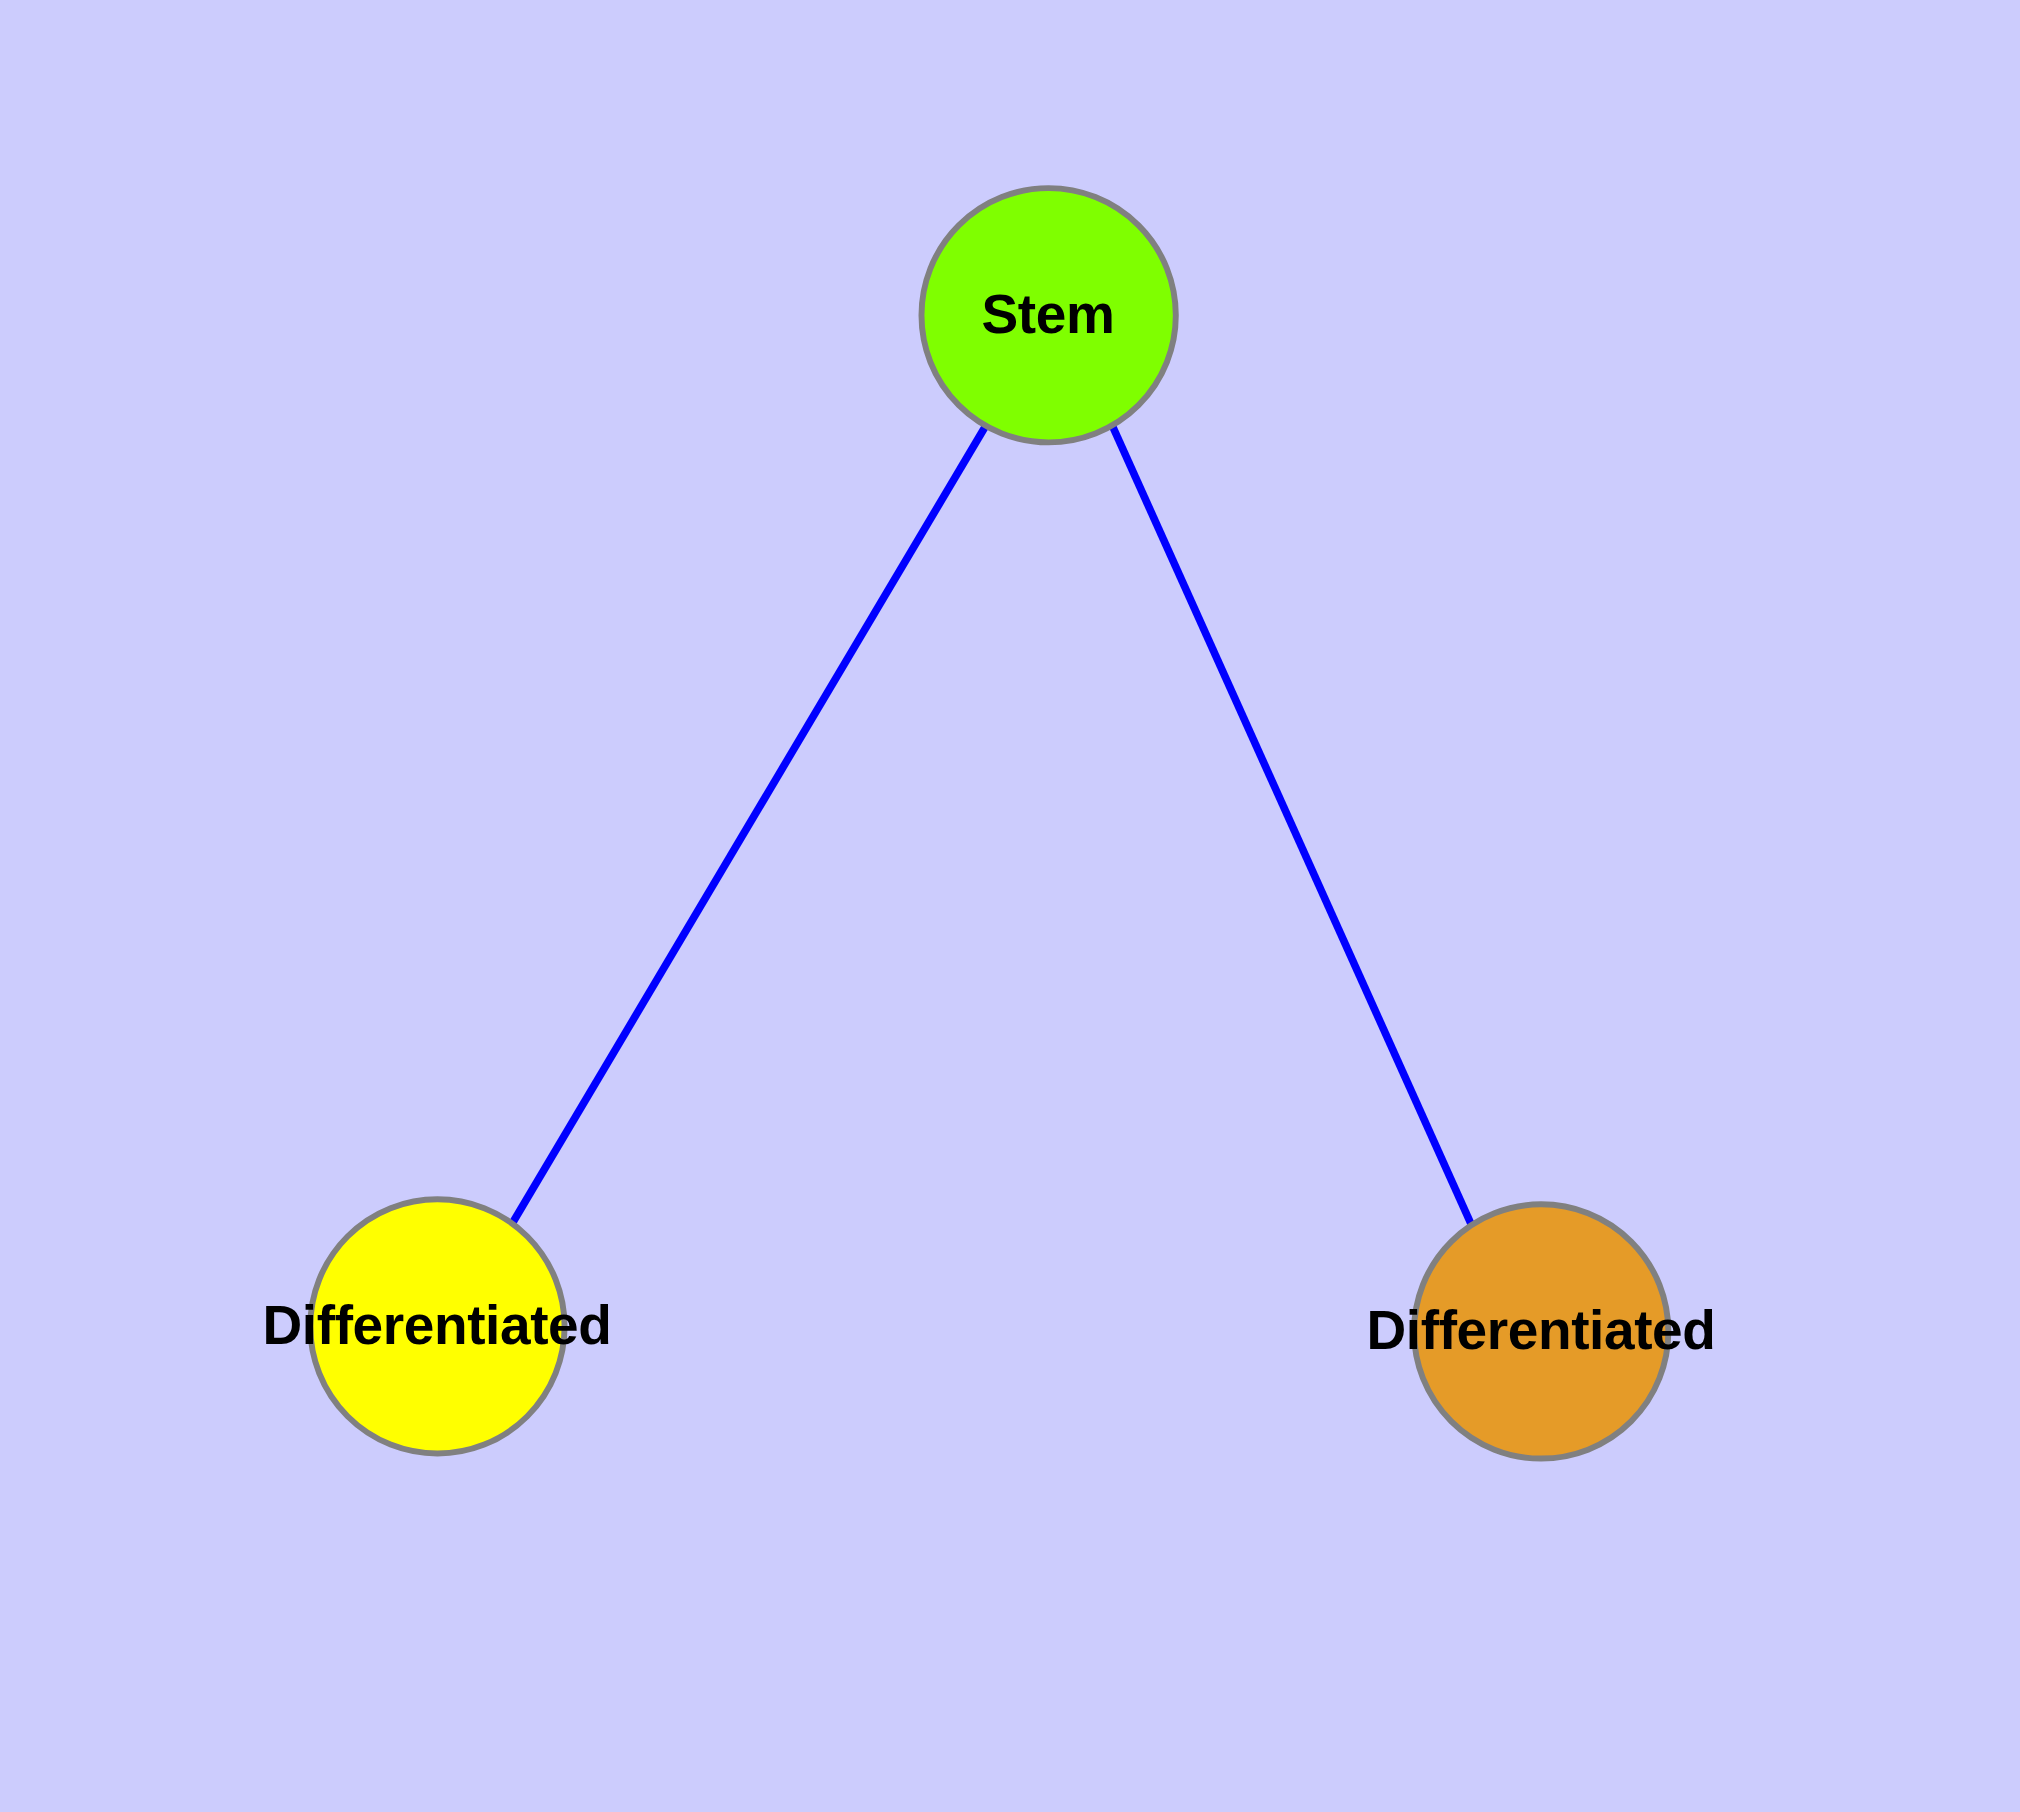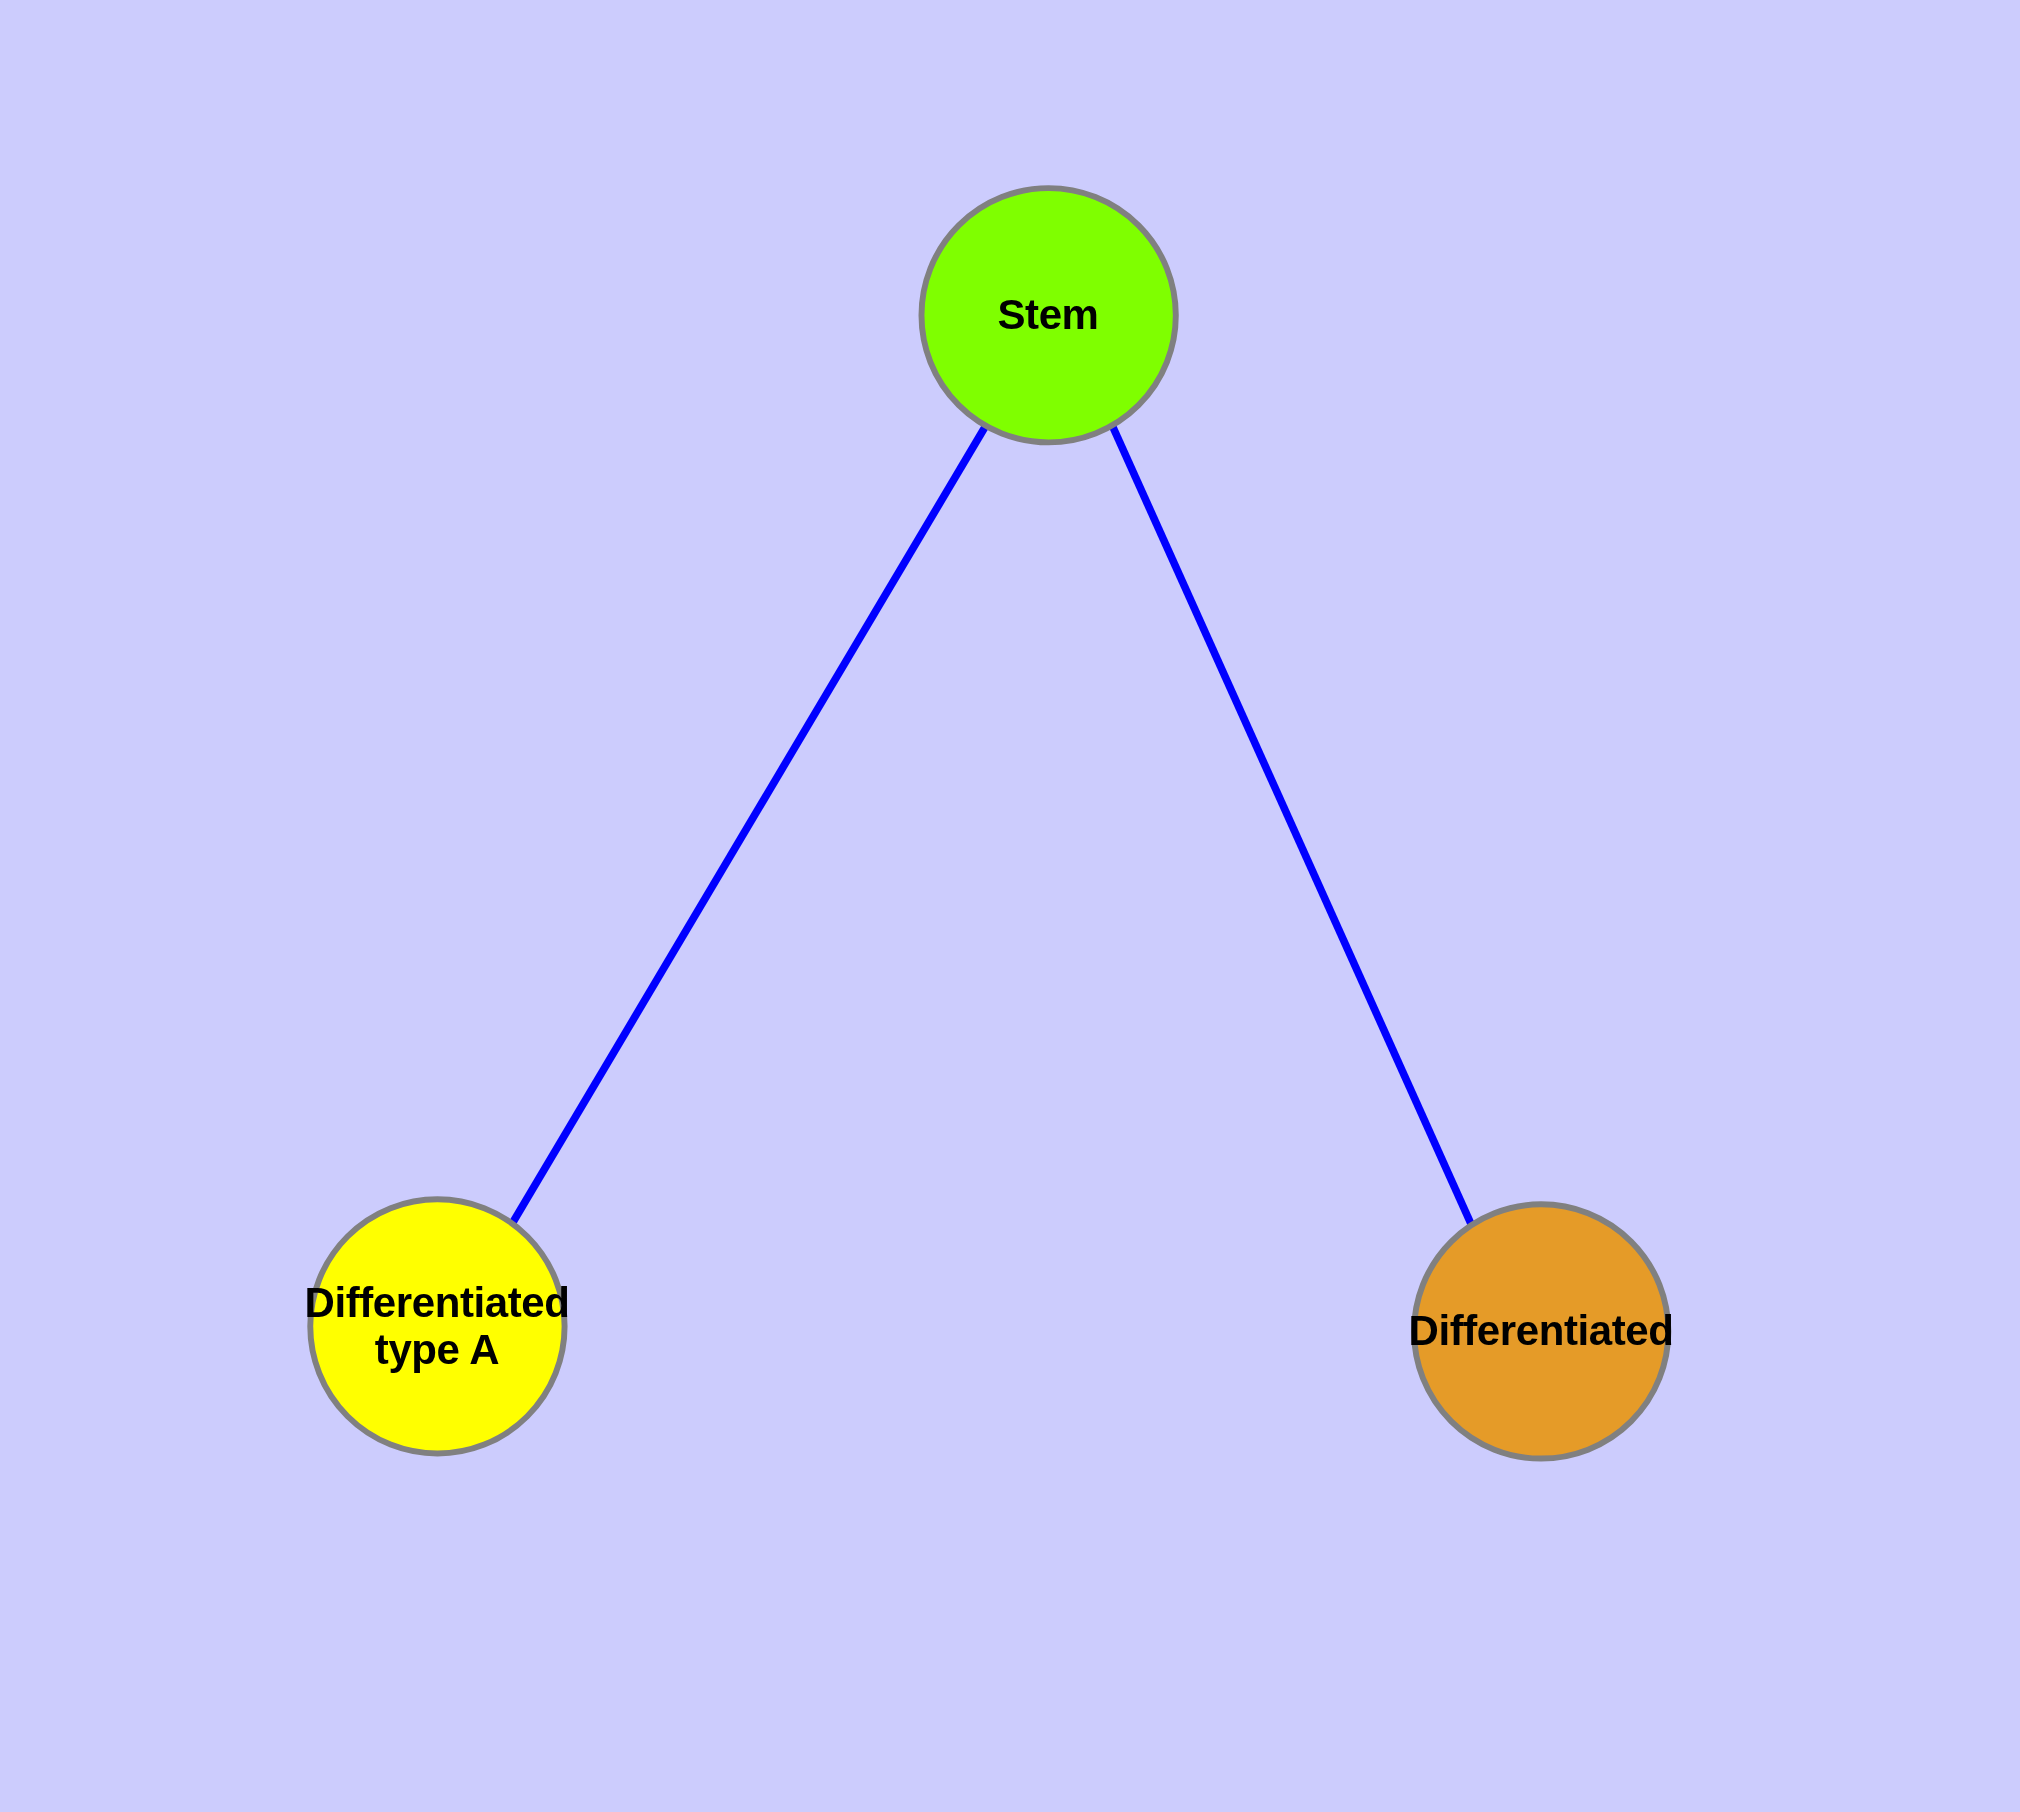--- a/index.html
+++ b/index.html
@@ -21,21 +21,21 @@
     left: 0;
     width: 2021px;
     height: 1812px;
   }
   .node-label {
     position: absolute;
     transform: translate(-50%, -50%);
     text-align: center;
     font-family: "Liberation Sans", sans-serif;
     font-weight: bold;
-    font-size: 42px;
+    font-size: 55px;
     line-height: 1.12;
     color: #000000;
     white-space: nowrap;
     pointer-events: none;
     letter-spacing: -0.4px;
   }
 </style>
 </head>
 <body>
 
@@ -52,21 +52,20 @@
       <circle cx="1818" cy="1571" r="150" fill="#e59b28" stroke="#808080" stroke-width="7"></circle>
     </g>
   </svg>
 
   <div class="node-label" style="left: 1048px; top: 315px; color: rgb(0, 0, 0);">
     <div>Stem</div>
   </div>
 
   <div class="node-label" style="left: 437px; top: 1326px; color: rgb(0, 0, 0);">
     <div>Differentiated</div>
-    <div>type A</div>
   </div>
 
   <div class="node-label" style="left: 1541px; top: 1331px; color: rgb(0, 0, 0);">
     <div>Differentiated</div>
   </div>
 
 </div>
 
 
 </body></html>

